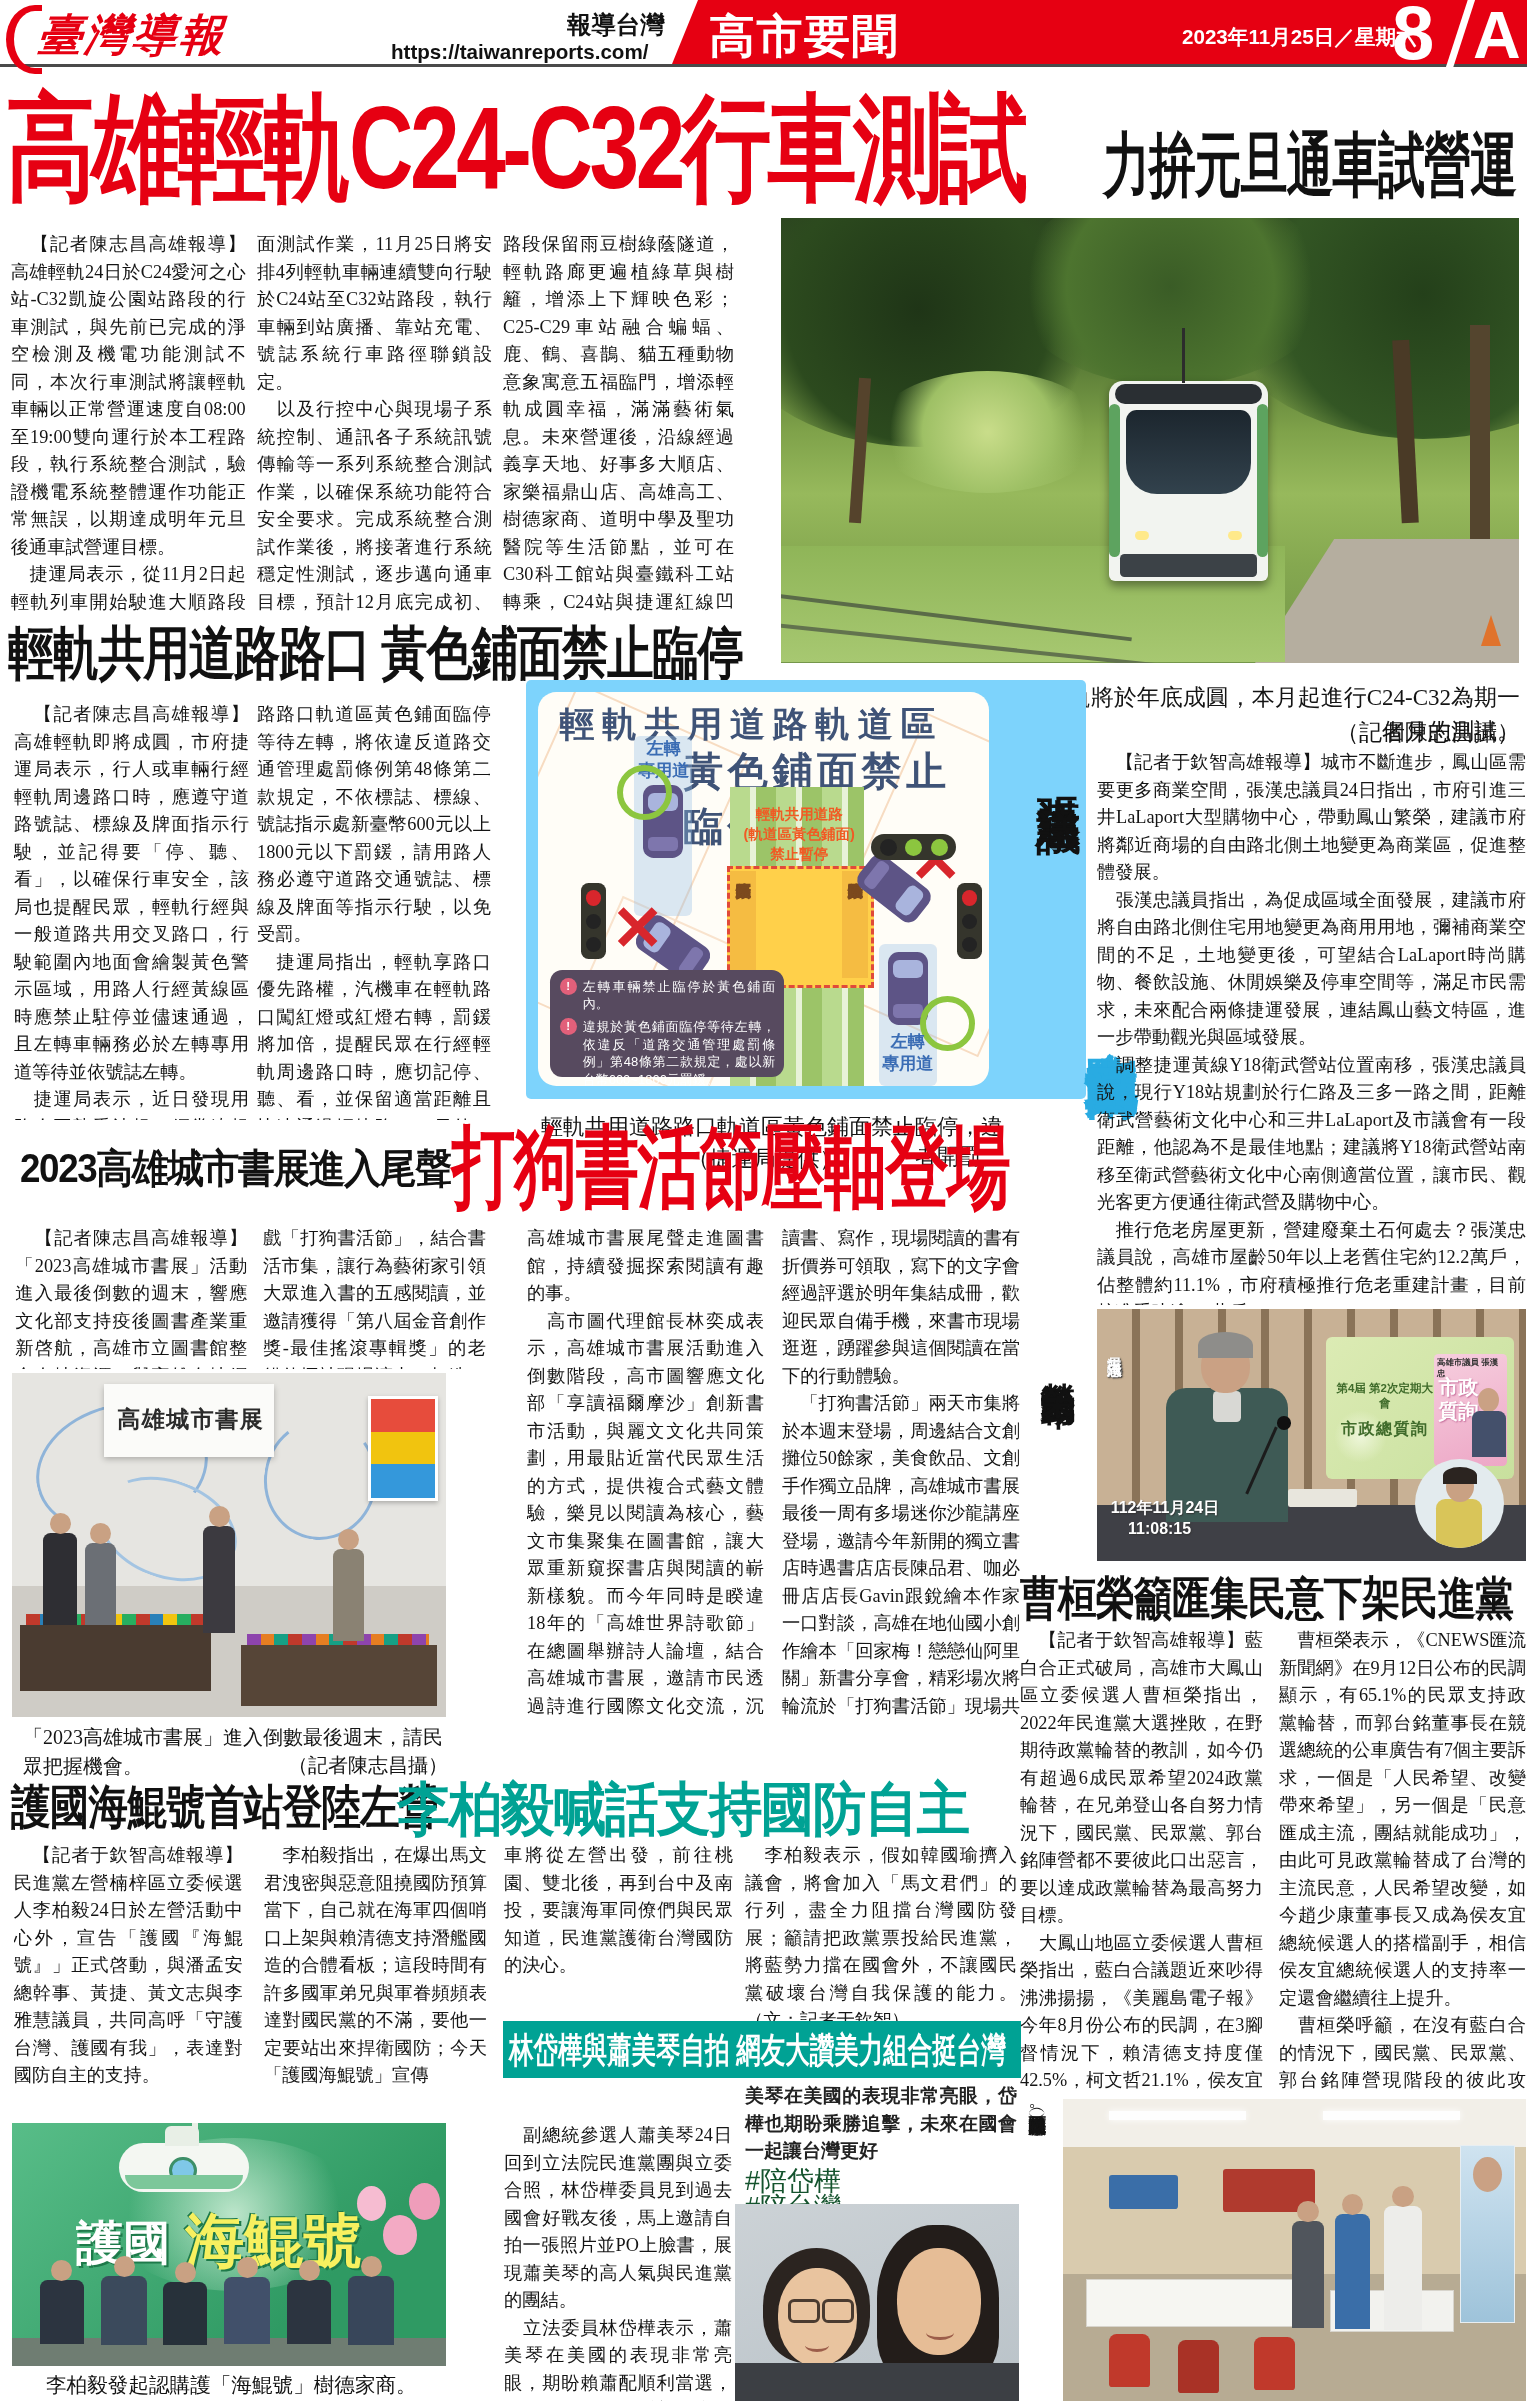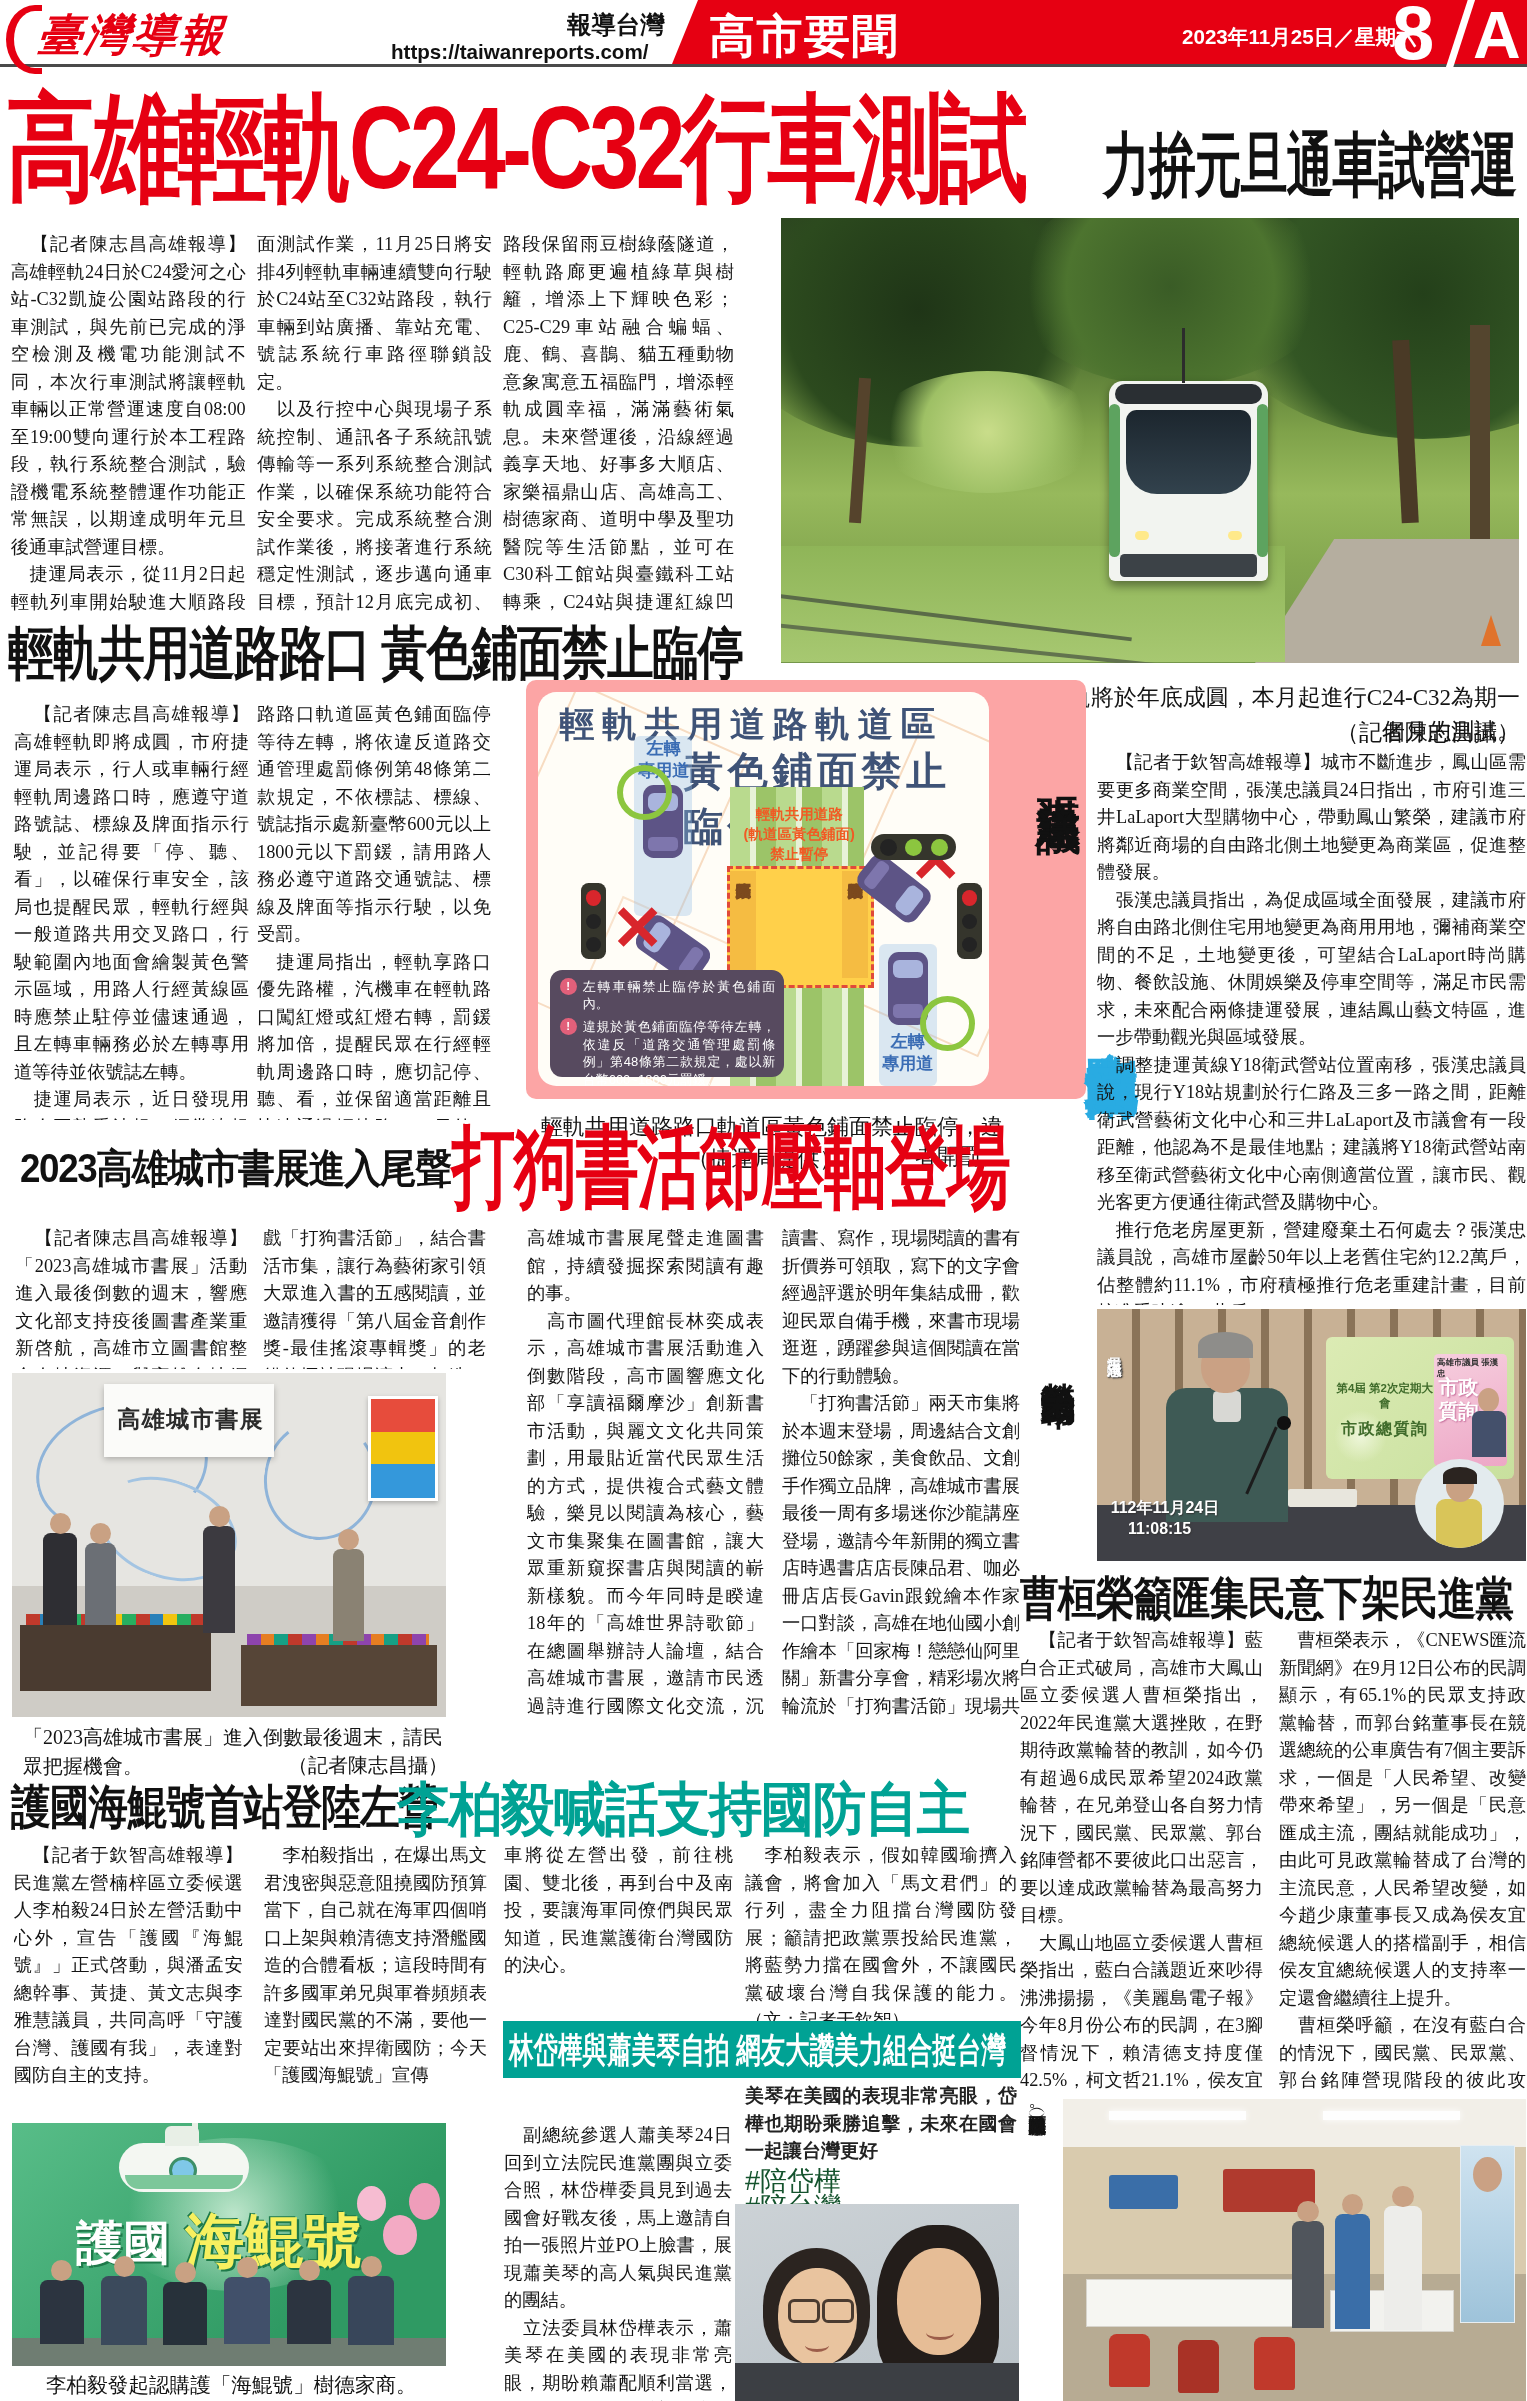--- a/index.html
+++ b/index.html
@@ -86,21 +86,21 @@
   </div>
   <div class="cap" style="left:1016px;top:681px;width:504px;text-align:right;font-size:23px;line-height:34px;">雄輕軌將於年底成圓，本月起進行C24-C32為期一個月的測試。</div>
   <div class="cap" style="left:1016px;top:716px;width:504px;text-align:right;font-size:23px;line-height:34px;">（記者陳志昌攝）</div>
 
   <div class="hl" style="left:7.6px;top:616px;font-size:58px;line-height:73px;transform:scaleX(0.80);letter-spacing:-1.5px;">輕軌共用道路路口  黃色鋪面禁止臨停</div>
   <div class="col" style="left:14px;top:701px;width:235px;height:419px;">　【記者陳志昌高雄報導】高雄輕軌即將成圓，市府捷運局表示，行人或車輛行經輕軌周邊路口時，應遵守道路號誌、標線及牌面指示行駛，並記得要「停、聽、看」，以確保行車安全，該局也提醒民眾，輕軌行經與一般道路共用交叉路口，行駛範圍內地面會繪製黃色警示區域，用路人行經黃線區時應禁止駐停並儘速通過，且左轉車輛務必於左轉專用道等待並依號誌左轉。
 　捷運局表示，近日發現用路人不熟悉法規，經常違規於輕軌共用道路路口軌道區黃色鋪面臨停等待左轉，造成輕軌車輛無法順利通行營運，影響輕軌營運安全及旅客乘車權益，用路人倘違規於輕軌共用道</div>
   <div class="col" style="left:257px;top:701px;width:234px;height:419px;">路路口軌道區黃色鋪面臨停等待左轉，將依違反道路交通管理處罰條例第48條第二款規定，不依標誌、標線、號誌指示處新臺幣600元以上1800元以下罰鍰，請用路人務必遵守道路交通號誌、標線及牌面等指示行駛，以免受罰。
 　捷運局指出，輕軌享路口優先路權，汽機車在輕軌路口闖紅燈或紅燈右轉，罰鍰將加倍，提醒民眾在行經輕軌周邊路口時，應切記停、聽、看，並保留適當距離且快速通過輕軌路口；另外，路口兩側輕軌獨立專用軌道路廊的植草式軌道區，屬輕軌行駛專用路權範圍，用路人切勿闖入，違規處行為人或駕駛人最高罰鍰金額新臺幣7500元。</div>
 
-  <div class="abs" style="left:526px;top:680px;width:560px;height:419px;background:#fca5a5;border-radius:10px;">
+  <div class="abs" style="left:526px;top:680px;width:560px;height:419px;background:#7dd3fc;border-radius:5px;">
     <div class="abs" style="left:12.2px;top:12.2px;width:451px;height:394px;background:#fffdf7;border-radius:18.3px;overflow:hidden;">
 
       <div class="abs" style="left:-31px;top:15.3px;width:183px;height:306px;border:2.3px solid #f7dcc2;transform:rotate(24deg);"></div>
       <div class="abs" style="left:321px;top:46px;width:183px;height:290px;border:2.3px solid #f7dcc2;transform:rotate(24deg);"></div>
       <div class="abs" style="left:46px;top:229px;width:153px;height:153px;border:2.3px solid #f9e3cd;transform:rotate(24deg);"></div>
 
       <div class="abs" style="left:21.4px;top:9.2px;font-family:'Liberation Sans',sans-serif;font-weight:900;font-size:35px;color:#3f5377;letter-spacing:7.6px;">輕軌共用道路軌道區</div>
       <div class="abs" style="left:145px;top:52px;font-family:'Liberation Sans',sans-serif;font-weight:900;font-size:40px;color:#3f5377;letter-spacing:4.6px;">黃色鋪面禁止臨停</div>
 
       <div class="abs" style="left:192px;top:95px;width:134px;height:299px;background:repeating-linear-gradient(90deg,#b9da8e 0 20px,#e8f2d8 20px 26px,#9cc468 26px 46px);"></div>

